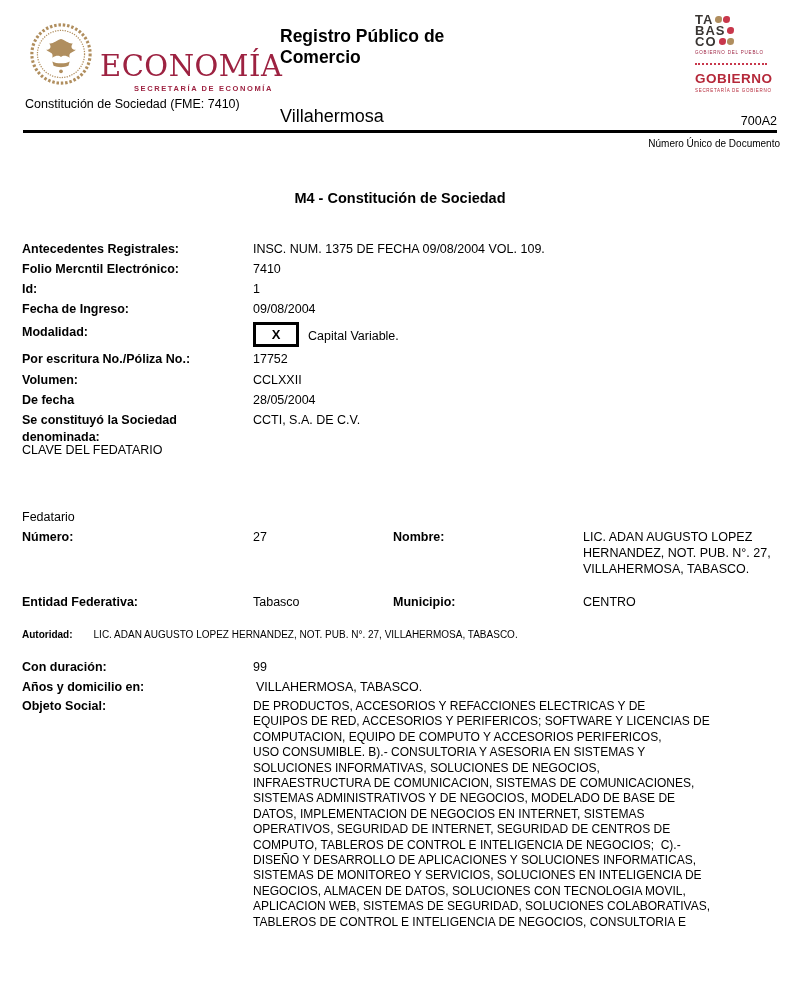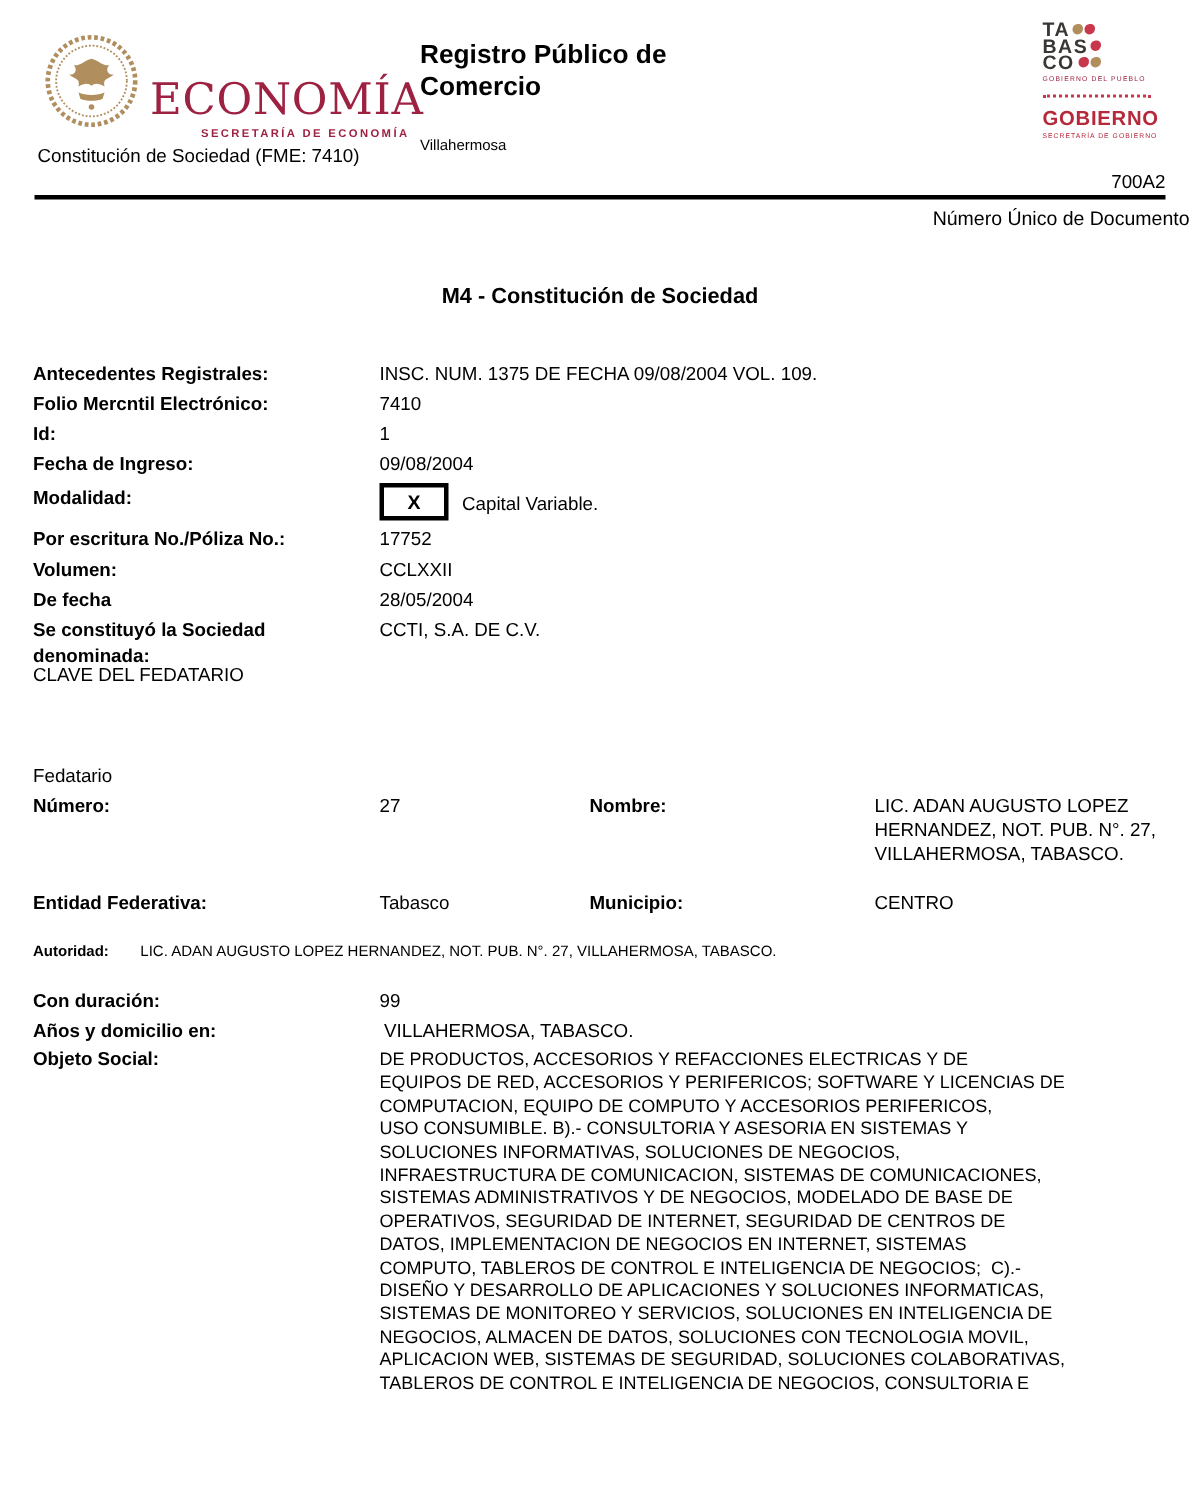--- a/index.html
+++ b/index.html
@@ -11,37 +11,37 @@
   .econ-logo{position:absolute;left:30px;top:14px;display:flex;align-items:center;gap:8px;}
   .econ-text .wordmark{
     font-family:"DejaVu Serif",serif;font-weight:normal;font-size:29px;
     color:#9D2241;letter-spacing:.5px;line-height:30px;margin-top:37px;
   }
   .econ-text .subtitle{
     font-size:7.5px;font-weight:bold;color:#9D2241;letter-spacing:1.6px;margin-top:3px;padding-left:34px;
   }
   .doc-title-block{position:absolute;left:280px;top:26px;width:230px;text-align:left;}
   .doc-title{font-size:17.5px;font-weight:bold;line-height:21px;}
-  .doc-office{font-size:10px;margin-top:24px;}
+  .doc-office{font-size:18px;margin-top:38px;}
   .tabasco{position:absolute;left:695px;top:14px;width:78px;text-align:left;}
   .tab-row{display:flex;align-items:center;line-height:11px;}
   .tab-word{font-size:13px;font-weight:800;color:#3A3633;letter-spacing:1px;}
   .pods{display:flex;gap:1px;margin-left:2px;}
   .pod{width:7px;height:7px;border-radius:50% 40% 55% 45%;display:inline-block;}
   .pod.red{background:#C8374B;}
   .pod.tan{background:#B08E5E;}
   .tab-tagline{font-size:4.5px;color:#9D2241;letter-spacing:.8px;margin-top:3px;}
   .tab-divider{border-top:2px dotted #C8374B;margin:8px 0 6px 0;width:72px;}
   .tab-gobierno{font-size:13.5px;font-weight:800;color:#B5293A;letter-spacing:.5px;}
   .tab-secretaria{font-size:4.5px;color:#B5293A;letter-spacing:.7px;margin-top:2px;}
   
   .subhead-left{position:absolute;left:25px;top:97px;font-size:12.5px;}
   .subhead-right{position:absolute;right:23px;top:114px;font-size:12.5px;}
   .rule{position:absolute;left:23px;right:23px;top:130px;height:3px;background:#000;}
-  .nud{position:absolute;right:7px;top:138px;font-size:13px;}
+  .nud{position:absolute;right:20px;top:138px;font-size:10px;}
   
   .form-title{position:absolute;left:0;top:190px;width:100%;text-align:center;
     font-size:14.5px;font-weight:bold;}
   .row{position:absolute;left:22px;right:20px;display:flex;font-size:12.5px;line-height:17px;}
   .lbl{width:231px;flex:none;font-weight:bold;}
   .val{flex:1;}
   .val-narrow{width:140px;flex:none;}
   .lbl2{width:190px;flex:none;font-weight:bold;}
   .val2{width:197px;flex:none;}
   .checkbox{
@@ -192,22 +192,22 @@
 
   <div class="objeto-label">Objeto Social:</div>
   <div class="objeto-lines">
     <div class="objeto-line">DE PRODUCTOS, ACCESORIOS Y REFACCIONES ELECTRICAS Y DE</div>
     <div class="objeto-line">EQUIPOS DE RED, ACCESORIOS Y PERIFERICOS; SOFTWARE Y LICENCIAS DE</div>
     <div class="objeto-line">COMPUTACION, EQUIPO DE COMPUTO Y ACCESORIOS PERIFERICOS,</div>
     <div class="objeto-line">USO CONSUMIBLE. B).- CONSULTORIA Y ASESORIA EN SISTEMAS Y</div>
     <div class="objeto-line">SOLUCIONES INFORMATIVAS, SOLUCIONES DE NEGOCIOS,</div>
     <div class="objeto-line">INFRAESTRUCTURA DE COMUNICACION, SISTEMAS DE COMUNICACIONES,</div>
     <div class="objeto-line">SISTEMAS ADMINISTRATIVOS Y DE NEGOCIOS, MODELADO DE BASE DE</div>
+    <div class="objeto-line">DATOS, IMPLEMENTACION DE NEGOCIOS EN INTERNET, SISTEMAS</div>
     <div class="objeto-line">OPERATIVOS, SEGURIDAD DE INTERNET, SEGURIDAD DE CENTROS DE</div>
-    <div class="objeto-line">DATOS, IMPLEMENTACION DE NEGOCIOS EN INTERNET, SISTEMAS</div>
     <div class="objeto-line">COMPUTO, TABLEROS DE CONTROL E INTELIGENCIA DE NEGOCIOS;  C).-</div>
     <div class="objeto-line">DISEÑO Y DESARROLLO DE APLICACIONES Y SOLUCIONES INFORMATICAS,</div>
     <div class="objeto-line">SISTEMAS DE MONITOREO Y SERVICIOS, SOLUCIONES EN INTELIGENCIA DE</div>
     <div class="objeto-line">NEGOCIOS, ALMACEN DE DATOS, SOLUCIONES CON TECNOLOGIA MOVIL,</div>
     <div class="objeto-line">APLICACION WEB, SISTEMAS DE SEGURIDAD, SOLUCIONES COLABORATIVAS,</div>
     <div class="objeto-line">TABLEROS DE CONTROL E INTELIGENCIA DE NEGOCIOS, CONSULTORIA E</div>
   </div>
 
 </div>
 

